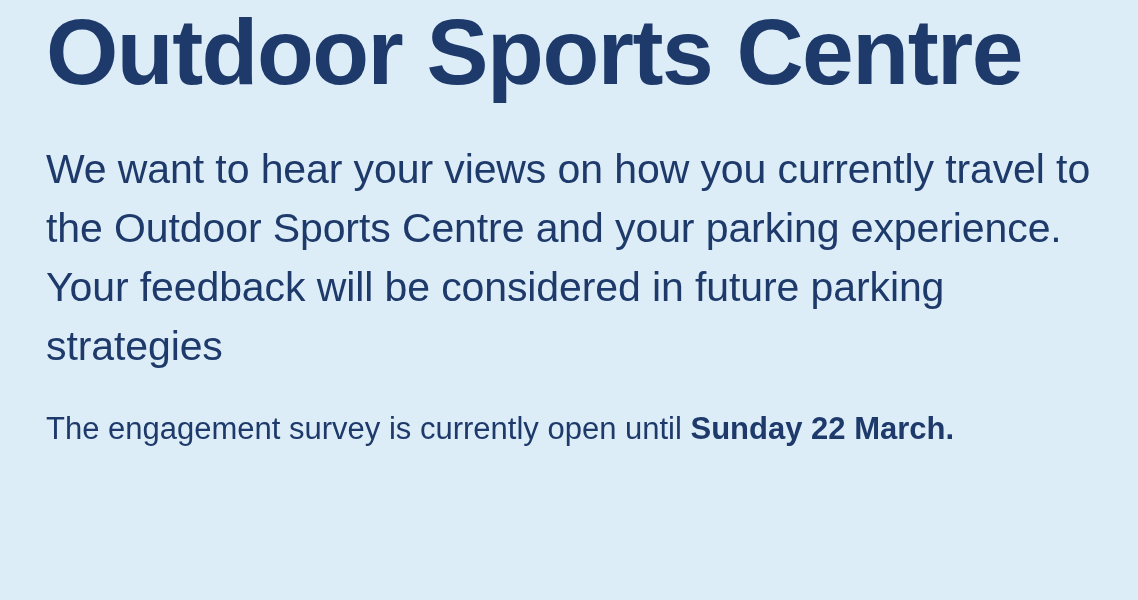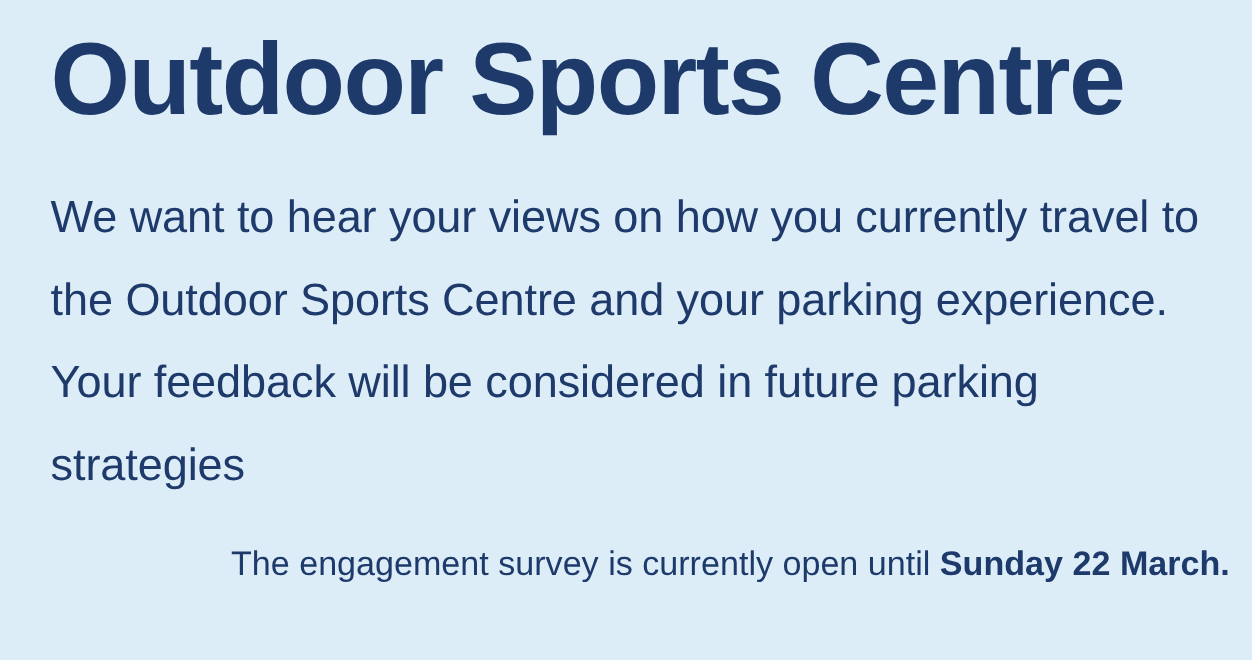--- a/index.html
+++ b/index.html
@@ -20,21 +20,21 @@
     width: 1138px;
     height: 600px;
     box-sizing: border-box;
     background: #dcedf8;
     padding: 0 20px 0 46px;
     position: relative;
     overflow: hidden;
   }
 
   .heading-block {
-    padding-top: 20px;
+    padding-top: 0;
   }
 
   .title-line {
     font-family: "Liberation Sans", sans-serif;
     font-weight: bold;
     font-size: 93px;
     line-height: 104px;
     letter-spacing: -1.5px;
     margin: 0;
     white-space: nowrap;
@@ -45,38 +45,37 @@
   }
 
   .title-secondary {
     color: #d81b60;
   }
 
   .intro-paragraph {
     font-family: "Liberation Sans", sans-serif;
     font-weight: normal;
     font-size: 41px;
-    line-height: 75px;
+    line-height: 59px;
     color: #1e3a6b;
     margin: 0;
     padding-top: 36px;
     letter-spacing: -0.1px;
     max-width: 1075px;
   }
 
   .closing-note {
     font-family: "Liberation Sans", sans-serif;
     font-weight: normal;
     font-size: 31px;
     line-height: 40px;
     color: #1e3a6b;
     margin: 0;
     padding-top: 33px;
     white-space: nowrap;
-    text-align: right;
   }
 
   .closing-note .deadline {
     font-weight: bold;
   }
 </style>
 </head>
 <body>
 
 <div class="banner">

